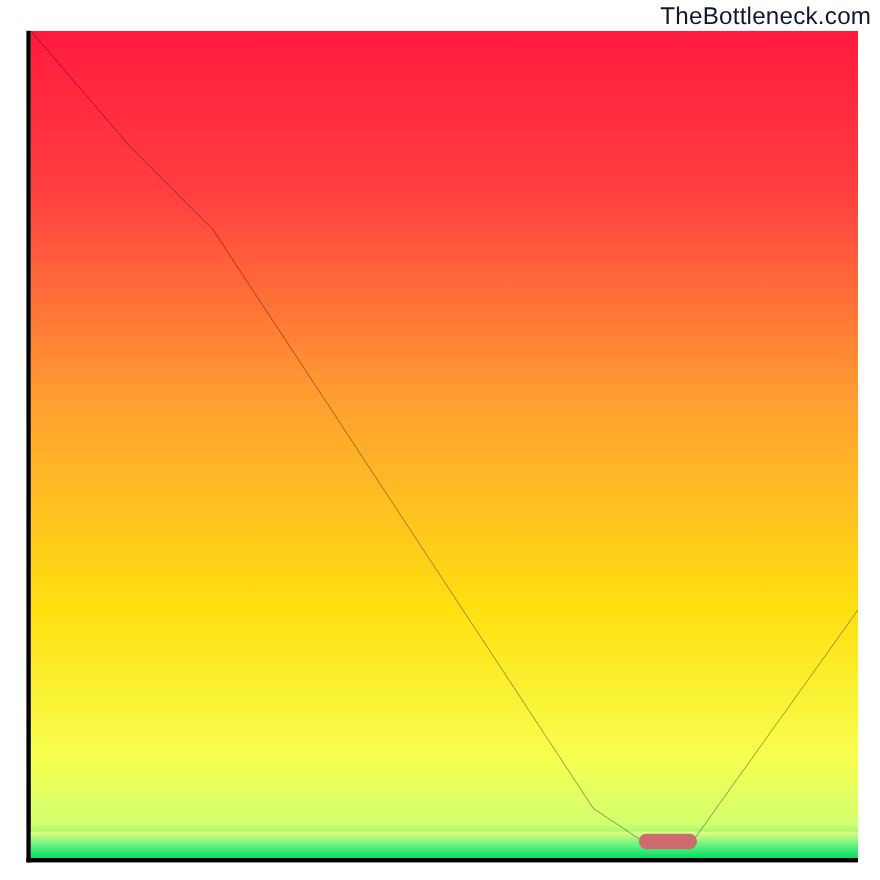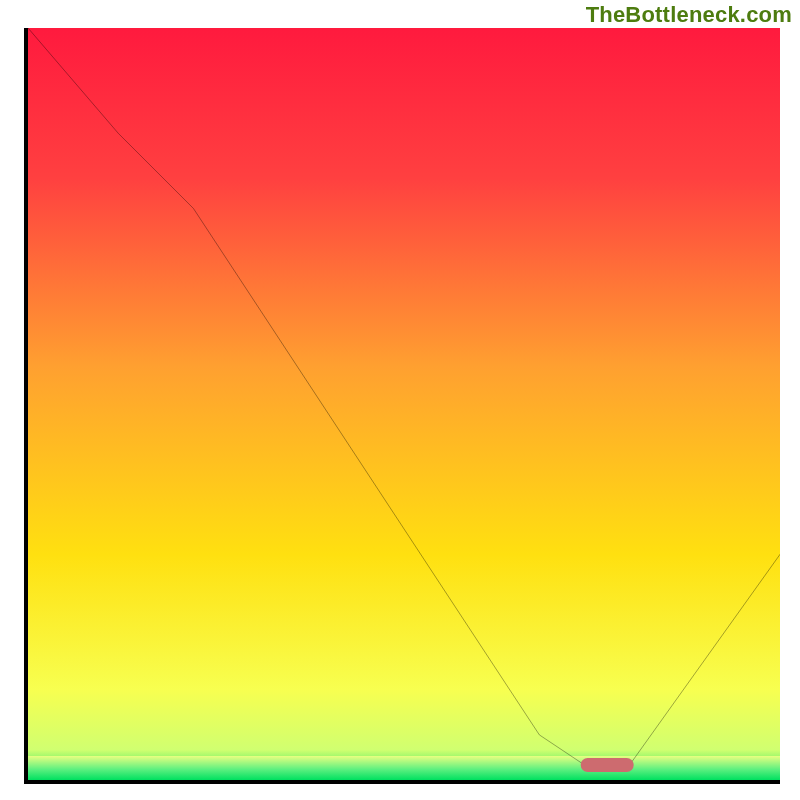--- a/index.html
+++ b/index.html
@@ -14,22 +14,22 @@
   .wrap {
     position: relative;
     width: 800px;
     height: 800px;
   }
   .watermark {
     position: absolute;
     top: 2px;
     right: 8px;
     font-size: 22px;
-    font-weight: 700;
-    color: #4d7c0f;
+    font-weight: 400;
+    color: #0f172a;
     letter-spacing: 0.2px;
     z-index: 4;
   }
   .plot {
     position: absolute;
     left: 24px;
     top: 28px;
     width: 752px;
     height: 752px;
     border-left: 4px solid #000;

